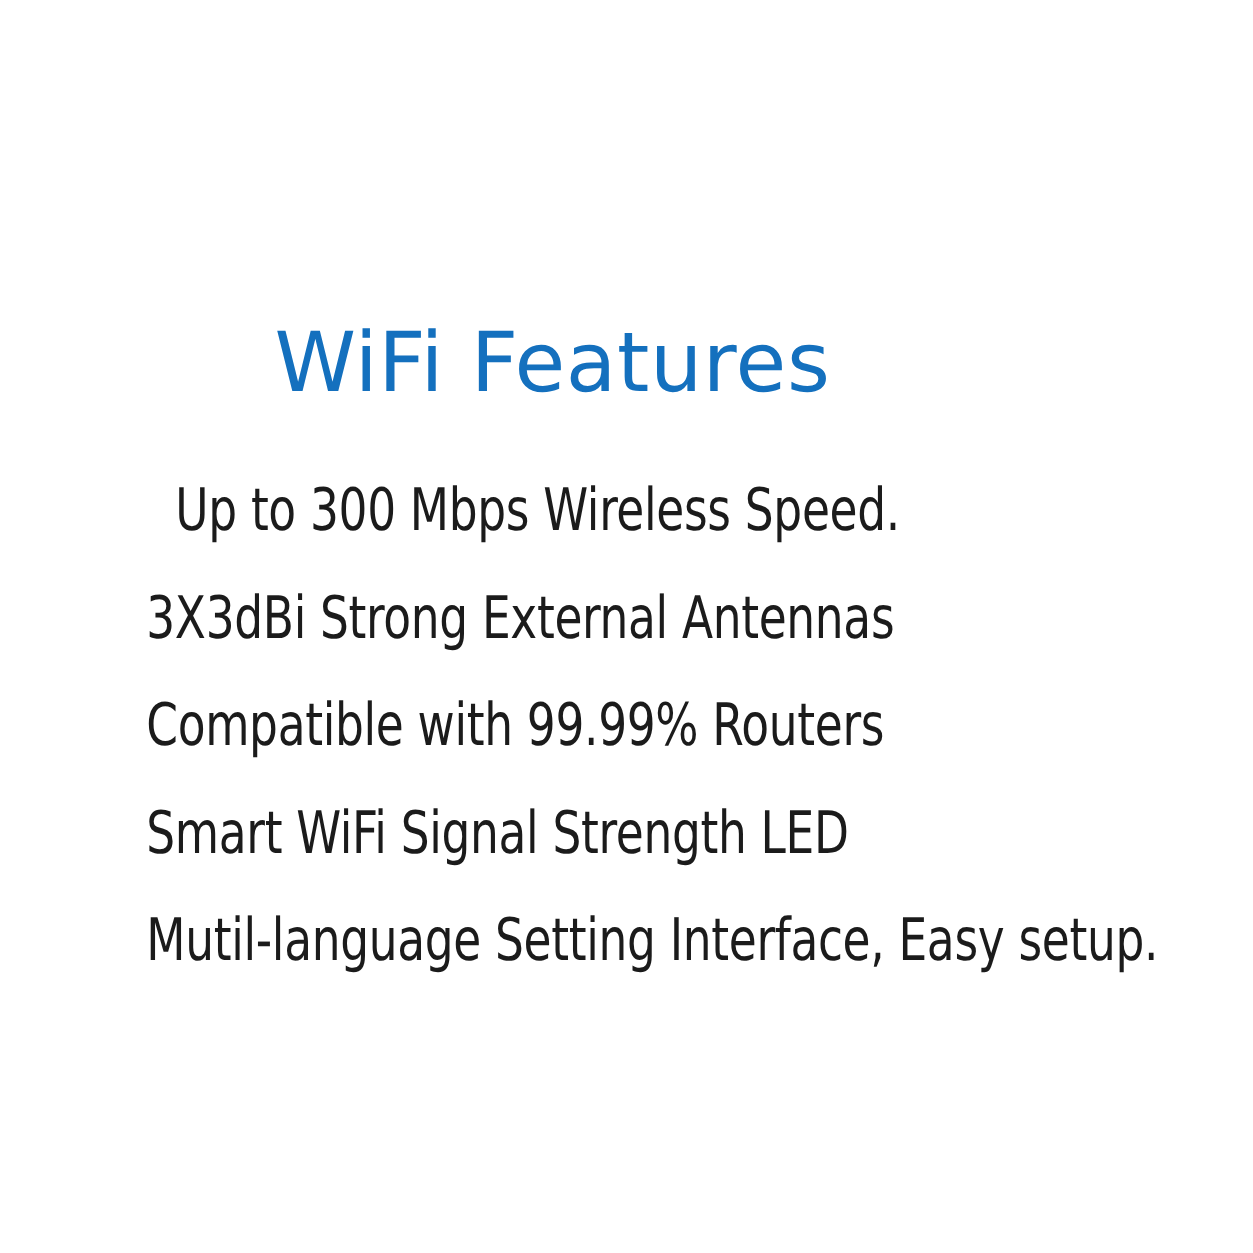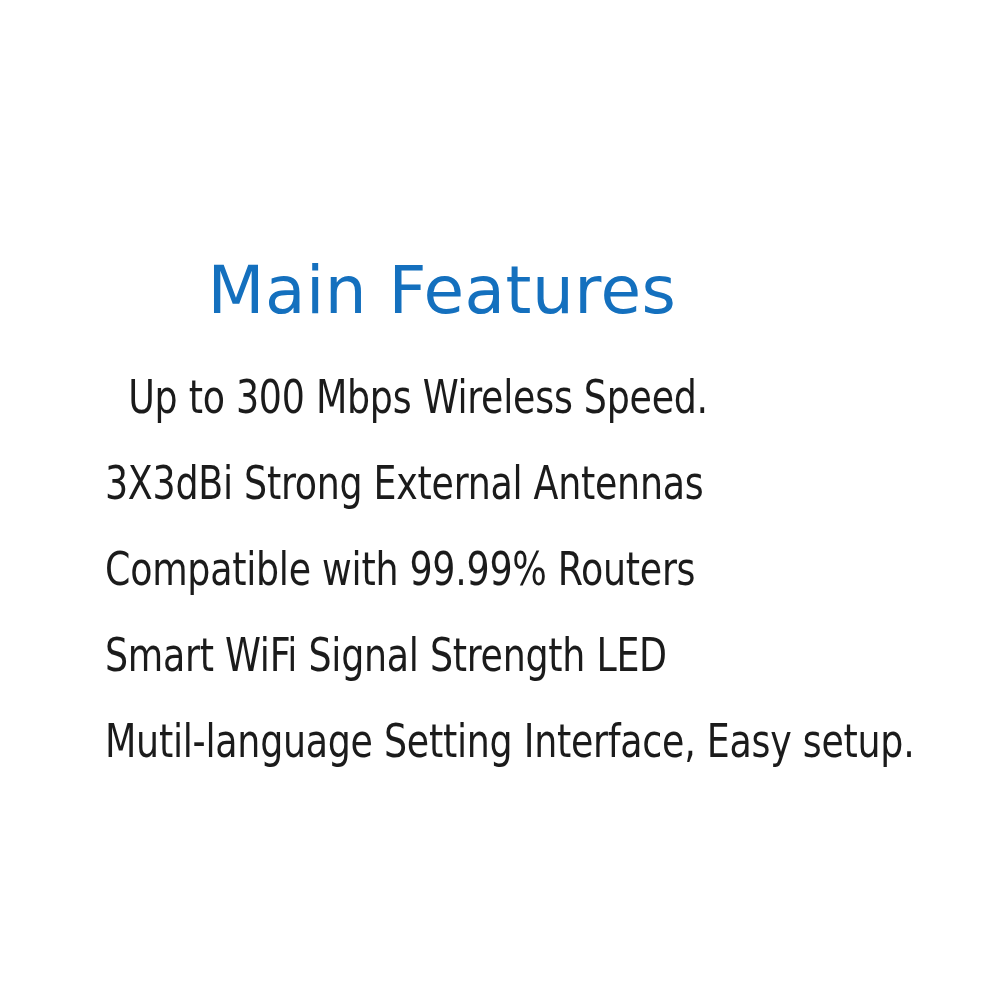--- a/index.html
+++ b/index.html
@@ -34,21 +34,21 @@
     white-space: nowrap;
     user-select: none;
   }
 
   
   #features-list {
     position: absolute;
     left: 105px;
     top: 370px;
     width: 870px;
-    margin: 0;
+    margin: 12px;
     padding: 0;
     list-style: none;
   }
 
   #features-list .feature-line {
     display: block;
     height: 86px;
     line-height: 54px;
     color: #1b1b1b;
     font-family: "DejaVu Sans Condensed", "Liberation Sans Narrow",
@@ -65,21 +65,21 @@
   
   #features-list .feature-line.indented {
     padding-left: 27px;
   }
 </style>
 </head>
 <body>
 
 <div id="page">
 
-  <h1 id="features-heading">Main Features</h1>
+  <h1 id="features-heading">WiFi Features</h1>
 
   <ul id="features-list">
     <li class="feature-line indented">Up to 300 Mbps Wireless Speed.</li>
     <li class="feature-line">3X3dBi Strong External Antennas</li>
     <li class="feature-line">Compatible with 99.99% Routers</li>
     <li class="feature-line">Smart WiFi Signal Strength LED</li>
     <li class="feature-line">Mutil-language Setting Interface, Easy setup.</li>
   </ul>
 
 </div>

